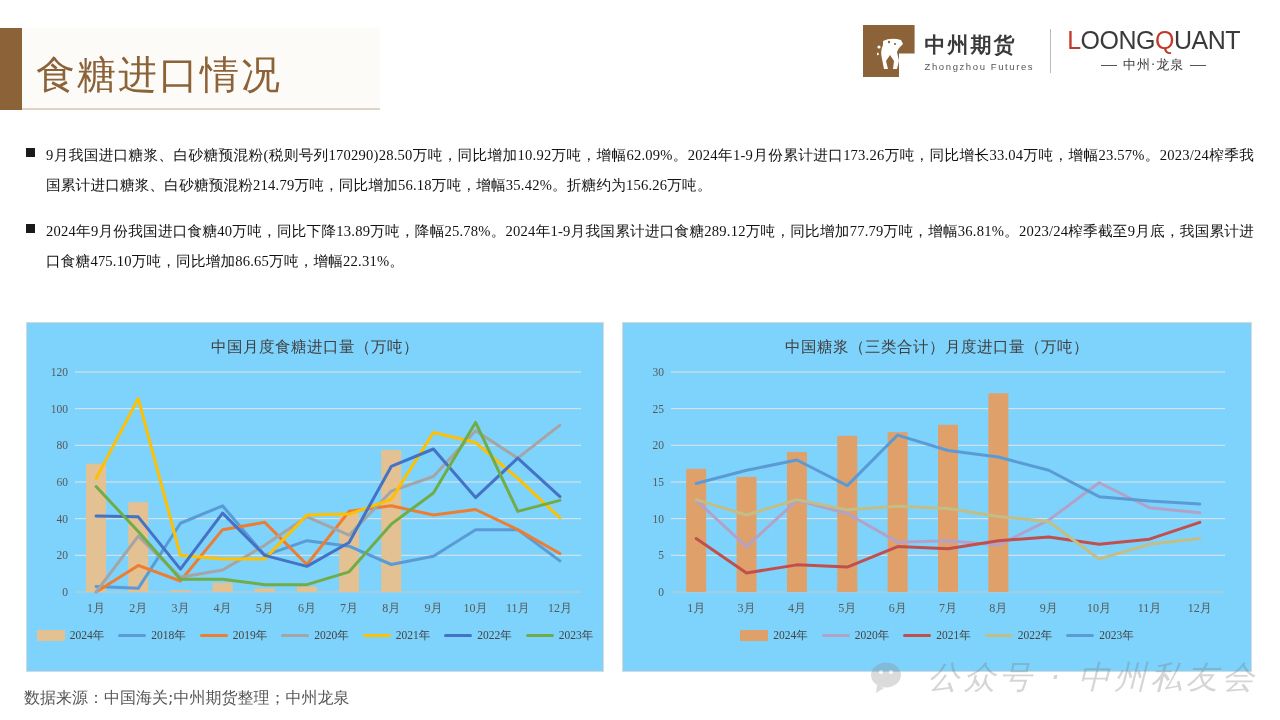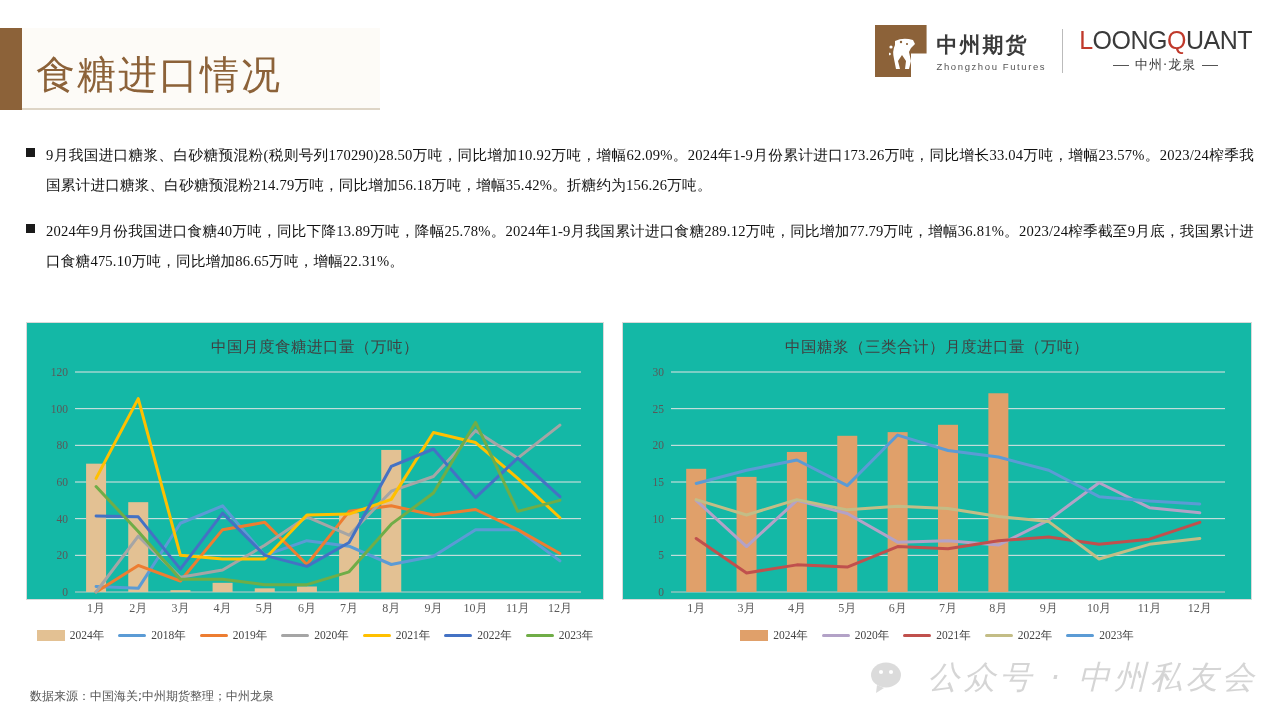--- a/index.html
+++ b/index.html
@@ -25,21 +25,21 @@
   }
   .page-title {
     position: absolute; left: 36px; top: 48px;
     font-family: "DejaVu Sans", sans-serif;
     font-size: 39px; font-weight: 500;
     color: #8c6239; letter-spacing: 2px;
     white-space: nowrap;
   }
 
   .logo-wrap {
-    position: absolute; right: 28px; top: 22px;
+    position: absolute; right: 40px; top: 22px;
     display: flex; align-items: center; height: 58px;
   }
   .logo-mark {
     width: 52px; height: 52px;
     background: #8c6239;
     position: relative;
     margin-right: 10px;
     clip-path: polygon(0 0, 100% 0, 100% 55%, 70% 55%, 70% 100%, 0 100%);
   }
   .logo-mark .leopard {
@@ -79,22 +79,22 @@
     margin-top: 8px; margin-right: 11px;
   }
   .bullet-text {
     font-family: "Liberation Serif", serif;
     font-size: 14.6px; line-height: 30px; color: #111;
     text-align: justify; letter-spacing: 0.2px;
   }
 
   
   .panel {
-    position: absolute; top: 322px; height: 278px;
-    background: #14b8a6; border: 1px solid #d9d9d9;
+    position: absolute; top: 322px; height: 350px;
+    background: #7dd3fc; border: 1px solid #d9d9d9;
   }
   .panel-left  { left: 26px;  width: 578px; }
   .panel-right { left: 622px; width: 630px; }
   .chart-title {
     text-align: center; margin-top: 14px;
     font-family: "DejaVu Sans", sans-serif;
     font-size: 15.5px; color: #404040; letter-spacing: 0.5px;
   }
   .chart-area { position: relative; width: 100%; height: 268px; }
   .chart-legend {
@@ -102,23 +102,23 @@
     gap: 0px; flex-wrap: nowrap; margin-top: 2px;
   }
   .legend-item { display: flex; align-items: center; margin: 0 7px; }
   .legend-swatch-bar { width: 28px; height: 11px; margin-right: 5px; }
   .legend-swatch-line { width: 28px; height: 3.5px; margin-right: 5px; border-radius: 2px; }
   .legend-label {
     font-family: "Liberation Serif", serif; font-size: 11.5px; color: #444;
   }
 
   .src-note {
-    position: absolute; left: 30px; top: 688px;
-    font-family: "DejaVu Sans", sans-serif;
-    font-size: 12px; color: #555;
+    position: absolute; left: 24px; top: 688px;
+    font-family: "DejaVu Sans", sans-serif;
+    font-size: 16px; color: #555;
   }
 
   
   .watermark {
     position: absolute; right: 22px; bottom: 20px;
     display: flex; align-items: flex-end; gap: 12px;
     opacity: 0.30; pointer-events: none;
   }
   .wm-text {
     font-family: "DejaVu Sans", sans-serif;

